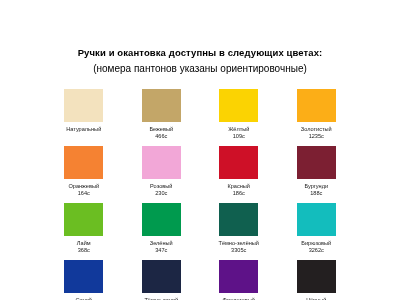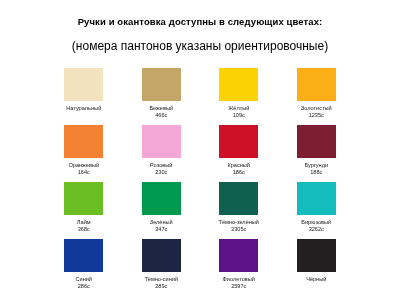--- a/index.html
+++ b/index.html
@@ -23,27 +23,28 @@
     align-items: center;
   }
   .title {
     font-size: 9.5px;
     font-weight: bold;
     color: #000000;
     text-align: center;
     letter-spacing: 0.1px;
     line-height: 1.2;
     white-space: nowrap;
+    margin-top: 31px;
   }
   .subtitle {
-    font-size: 12px;
+    font-size: 10px;
     font-weight: normal;
     color: #000000;
     text-align: center;
-    margin-top: 12px;
+    margin-top: 5px;
     line-height: 1.2;
     white-space: nowrap;
   }
   .grid {
     margin-top: 14px;
     width: 310px;
     display: grid;
     grid-template-columns: repeat(4, 1fr);
     grid-auto-rows: 57px;
     column-gap: 0px;

